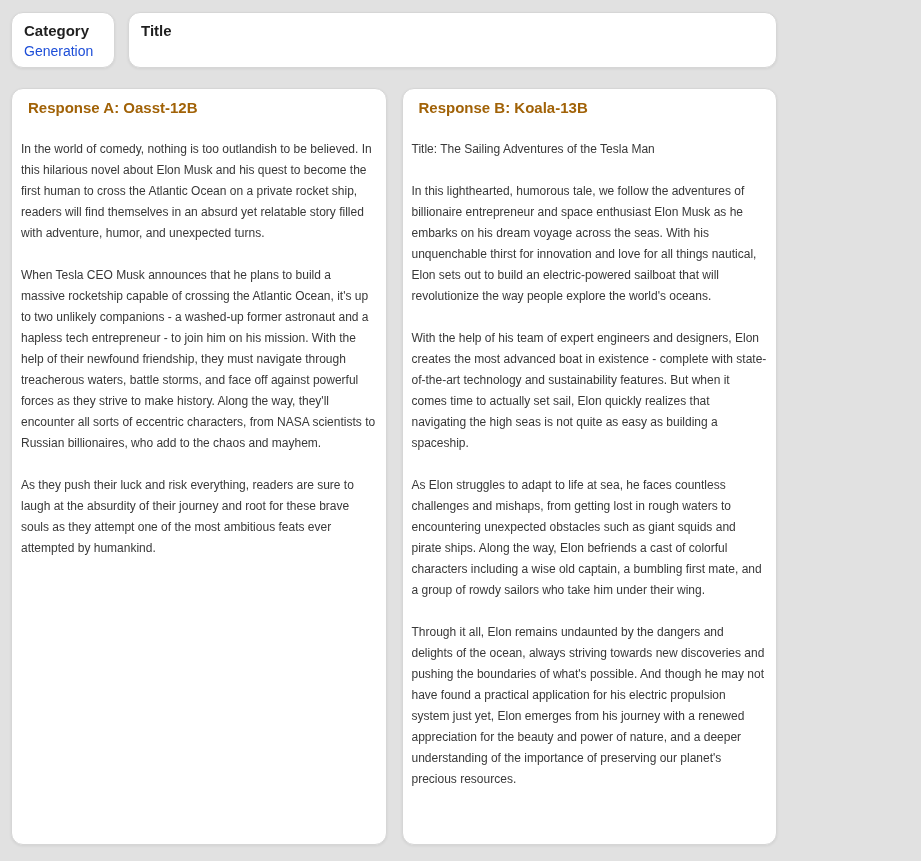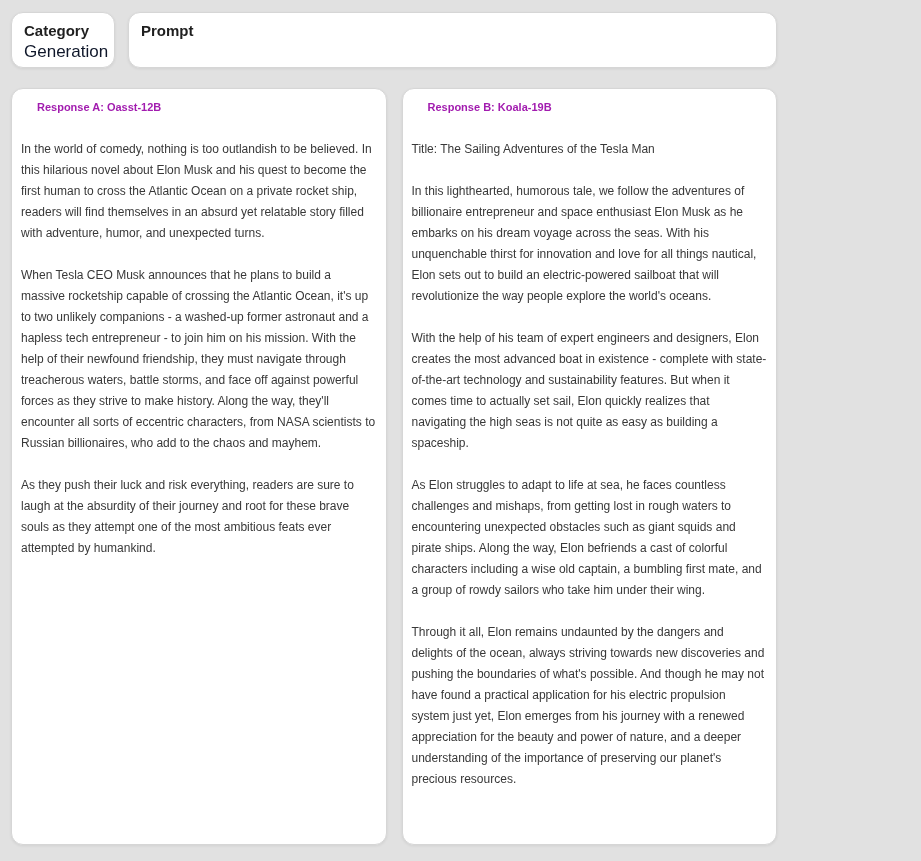--- a/index.html
+++ b/index.html
@@ -40,75 +40,75 @@
     overflow: hidden;
   }
   .card-label {
     font-size: 15px;
     line-height: 21px;
     font-weight: bold;
     color: #1f1f1f;
     white-space: nowrap;
   }
   .card-value {
-    font-size: 17px;
+    font-size: 14px;
     line-height: 21px;
-    color: #0f172a;
+    color: #1d4ed8;
     white-space: nowrap;
   }
   .responses-row {
     display: flex;
     gap: 15px;
   }
   .response-card {
     width: 437px;
     height: 757px;
     padding: 8px 9px;
     overflow: hidden;
   }
   .response-title {
-    font-size: 11px;
+    font-size: 15px;
     line-height: 21px;
     font-weight: bold;
-    color: #a21caf;
-    margin: 0 0 21px 16px;
+    color: #a16207;
+    margin: 0 0 21px 7px;
   }
   .response-body {
     font-size: 12px;
     line-height: 21px;
     color: #383838;
     white-space: pre-line;
   }
 </style>
 </head>
 <body>
 
 <div class="page">
 
   <div class="top-row">
     <div class="card category-card">
       <div class="card-label">Category</div>
       <div class="card-value">Generation</div>
     </div>
     <div class="card prompt-card">
-      <div class="card-label">Prompt</div>
+      <div class="card-label">Title</div>
     </div>
   </div>
 
   <div class="responses-row">
     <div class="card response-card">
       <div class="response-title">Response A: Oasst-12B</div>
       <div class="response-body">In the world of comedy, nothing is too outlandish to be believed. In this hilarious novel about Elon Musk and his quest to become the first human to cross the Atlantic Ocean on a private rocket ship, readers will find themselves in an absurd yet relatable story filled with adventure, humor, and unexpected turns.
 
 When Tesla CEO Musk announces that he plans to build a massive rocketship capable of crossing the Atlantic Ocean, it's up to two unlikely companions - a washed-up former astronaut and a hapless tech entrepreneur - to join him on his mission. With the help of their newfound friendship, they must navigate through treacherous waters, battle storms, and face off against powerful forces as they strive to make history. Along the way, they'll encounter all sorts of eccentric characters, from NASA scientists to Russian billionaires, who add to the chaos and mayhem.
 
 As they push their luck and risk everything, readers are sure to laugh at the absurdity of their journey and root for these brave souls as they attempt one of the most ambitious feats ever attempted by humankind.</div>
     </div>
     <div class="card response-card">
-      <div class="response-title">Response B: Koala-19B</div>
+      <div class="response-title">Response B: Koala-13B</div>
       <div class="response-body">Title: The Sailing Adventures of the Tesla Man
 
 In this lighthearted, humorous tale, we follow the adventures of billionaire entrepreneur and space enthusiast Elon Musk as he embarks on his dream voyage across the seas. With his unquenchable thirst for innovation and love for all things nautical, Elon sets out to build an electric-powered sailboat that will revolutionize the way people explore the world's oceans.
 
 With the help of his team of expert engineers and designers, Elon creates the most advanced boat in existence - complete with state-of-the-art technology and sustainability features. But when it comes time to actually set sail, Elon quickly realizes that navigating the high seas is not quite as easy as building a spaceship.
 
 As Elon struggles to adapt to life at sea, he faces countless challenges and mishaps, from getting lost in rough waters to encountering unexpected obstacles such as giant squids and pirate ships. Along the way, Elon befriends a cast of colorful characters including a wise old captain, a bumbling first mate, and a group of rowdy sailors who take him under their wing.
 
 Through it all, Elon remains undaunted by the dangers and delights of the ocean, always striving towards new discoveries and pushing the boundaries of what's possible. And though he may not have found a practical application for his electric propulsion system just yet, Elon emerges from his journey with a renewed appreciation for the beauty and power of nature, and a deeper understanding of the importance of preserving our planet's precious resources.</div>
     </div>

